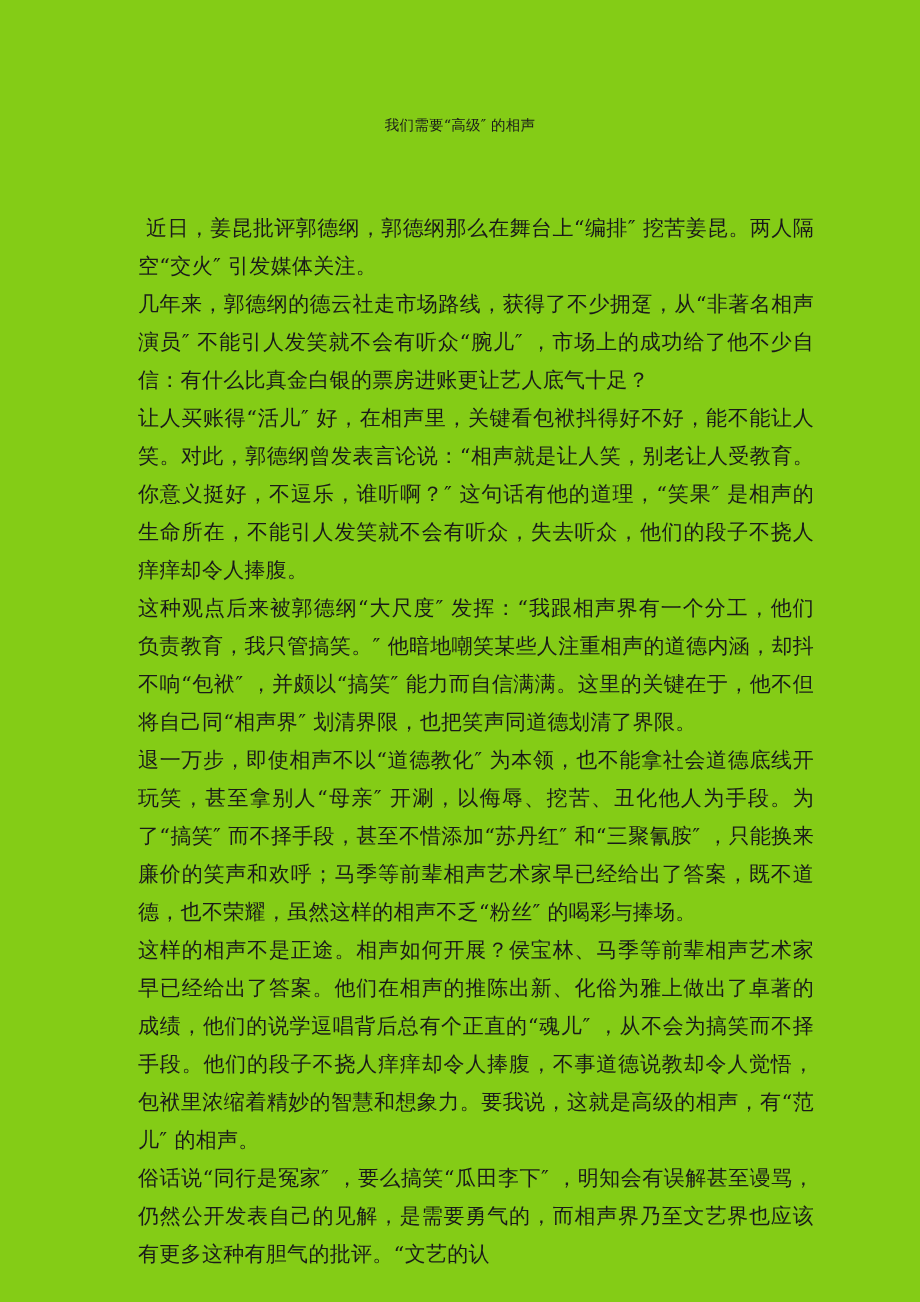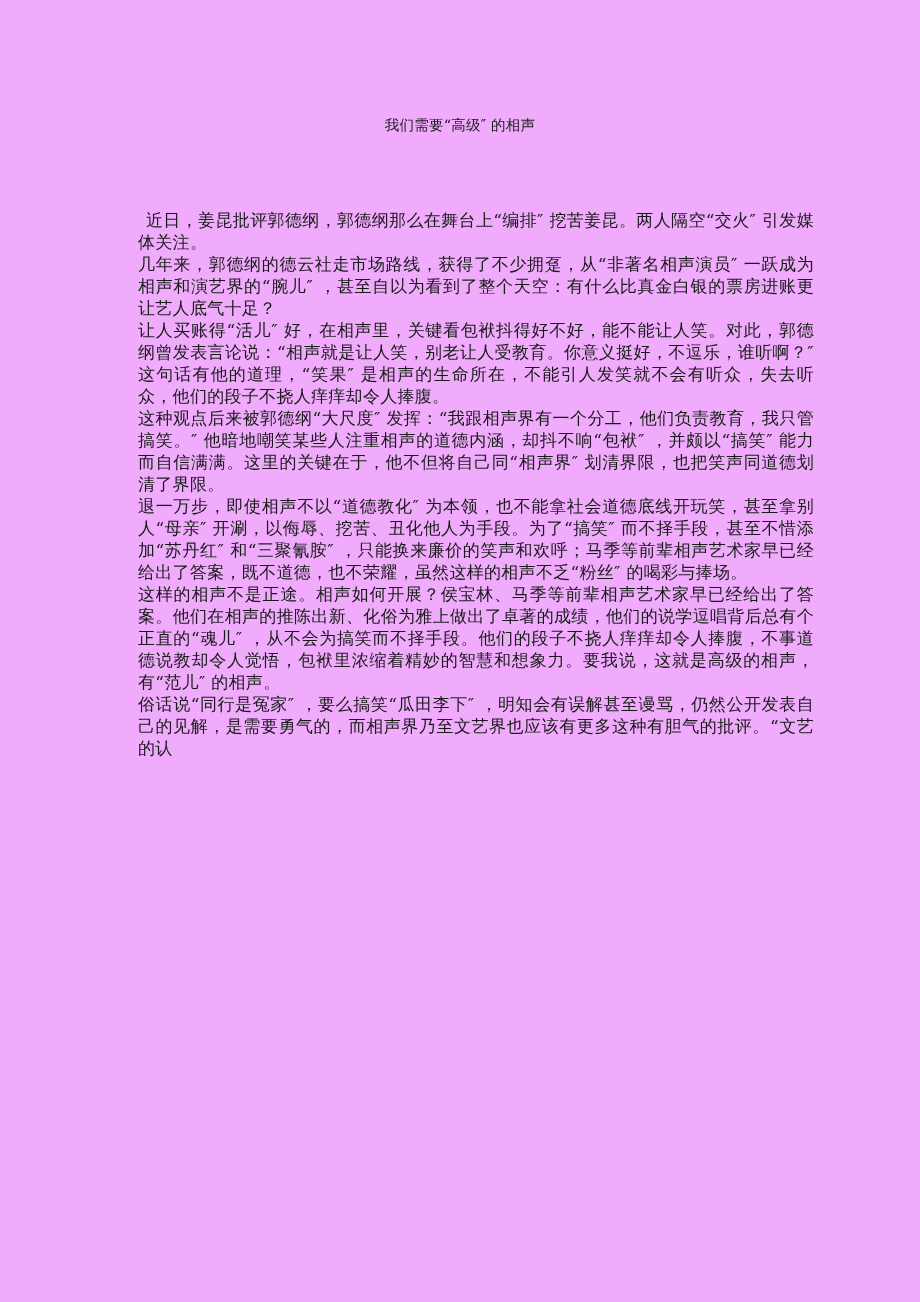--- a/index.html
+++ b/index.html
@@ -14,58 +14,58 @@
       overflow: hidden;
       font-family: "DejaVu Serif", "Liberation Serif", serif;
       color: #1a1a1a;
     }
     .page {
       position: absolute;
       left: 0;
       top: 0;
       width: 920px;
       height: 1302px;
-      background: #f0abfc;
+      background: #84cc16;
     }
     .title {
       position: absolute;
       top: 113px;
       left: 0;
       width: 920px;
       text-align: center;
       font-size: 14.5px;
       line-height: 24px;
       letter-spacing: 0.2px;
     }
     .body-text {
       position: absolute;
       top: 209px;
       left: 138px;
       width: 676px;
-      font-size: 17px;
-      line-height: 22px;
+      font-size: 21px;
+      line-height: 38px;
       text-align: justify;
       letter-spacing: 0.3px;
     }
     .para {
       margin: 0;
       padding: 0;
     }
     .para.first {
       text-indent: 8px;
     }
   </style>
 </head>
 <body>
 
 <div class="page">
   <div class="title">我们需要“高级″ 的相声</div>
 
   <div class="body-text">
     <p class="para first">近日，姜昆批评郭德纲，郭德纲那么在舞台上“编排″ 挖苦姜昆。两人隔空“交火″ 引发媒体关注。</p>
-    <p class="para">几年来，郭德纲的德云社走市场路线，获得了不少拥趸，从“非著名相声演员″ 一跃成为相声和演艺界的“腕儿″ ，甚至自以为看到了整个天空：有什么比真金白银的票房进账更让艺人底气十足？</p>
+    <p class="para">几年来，郭德纲的德云社走市场路线，获得了不少拥趸，从“非著名相声演员″ 不能引人发笑就不会有听众“腕儿″ ，市场上的成功给了他不少自信：有什么比真金白银的票房进账更让艺人底气十足？</p>
     <p class="para">让人买账得“活儿″ 好，在相声里，关键看包袱抖得好不好，能不能让人笑。对此，郭德纲曾发表言论说：“相声就是让人笑，别老让人受教育。你意义挺好，不逗乐，谁听啊？″ 这句话有他的道理，“笑果″ 是相声的生命所在，不能引人发笑就不会有听众，失去听众，他们的段子不挠人痒痒却令人捧腹。</p>
     <p class="para">这种观点后来被郭德纲“大尺度″ 发挥：“我跟相声界有一个分工，他们负责教育，我只管搞笑。″ 他暗地嘲笑某些人注重相声的道德内涵，却抖不响“包袱″ ，并颇以“搞笑″ 能力而自信满满。这里的关键在于，他不但将自己同“相声界″ 划清界限，也把笑声同道德划清了界限。</p>
     <p class="para">退一万步，即使相声不以“道德教化″ 为本领，也不能拿社会道德底线开玩笑，甚至拿别人“母亲″ 开涮，以侮辱、挖苦、丑化他人为手段。为了“搞笑″ 而不择手段，甚至不惜添加“苏丹红″ 和“三聚氰胺″ ，只能换来廉价的笑声和欢呼；马季等前辈相声艺术家早已经给出了答案，既不道德，也不荣耀，虽然这样的相声不乏“粉丝″ 的喝彩与捧场。</p>
     <p class="para">这样的相声不是正途。相声如何开展？侯宝林、马季等前辈相声艺术家早已经给出了答案。他们在相声的推陈出新、化俗为雅上做出了卓著的成绩，他们的说学逗唱背后总有个正直的“魂儿″ ，从不会为搞笑而不择手段。他们的段子不挠人痒痒却令人捧腹，不事道德说教却令人觉悟，包袱里浓缩着精妙的智慧和想象力。要我说，这就是高级的相声，有“范儿″ 的相声。</p>
     <p class="para">俗话说“同行是冤家″ ，要么搞笑“瓜田李下″ ，明知会有误解甚至谩骂，仍然公开发表自己的见解，是需要勇气的，而相声界乃至文艺界也应该有更多这种有胆气的批评。“文艺的认</p>
   </div>
 </div>
 
 </body></html>

